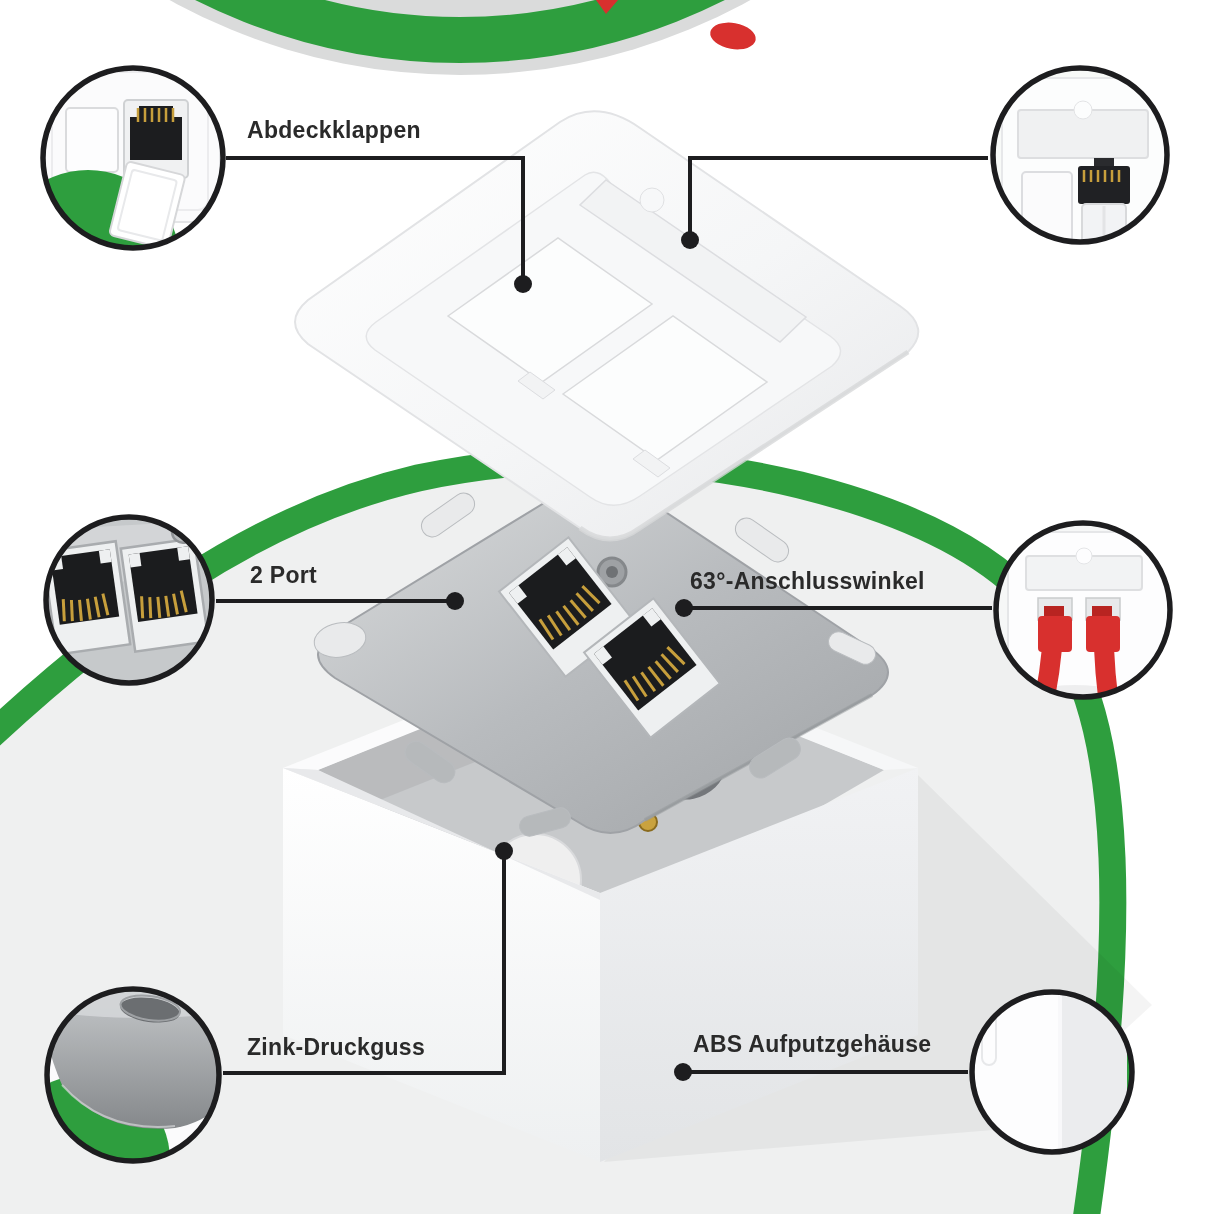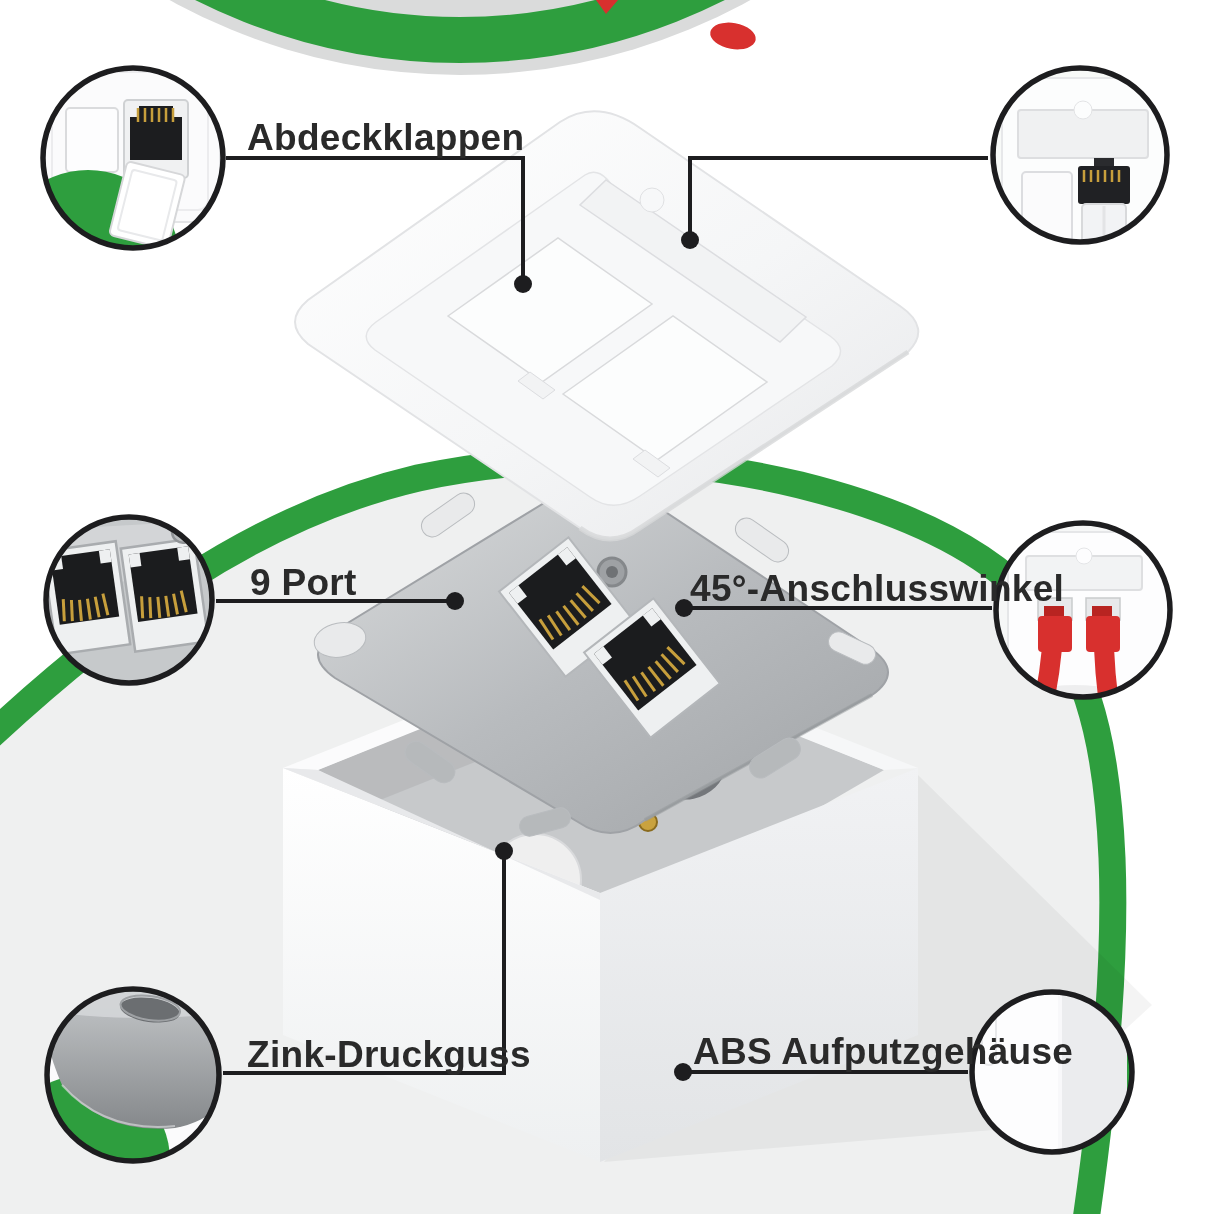--- a/index.html
+++ b/index.html
@@ -2,21 +2,21 @@
 <html><head>
 <meta charset="utf-8">
 <style>
   html,body{margin:0;padding:0;background:#ffffff;}
   .stage{
     position:relative;width:1214px;height:1214px;overflow:hidden;
     background:#ffffff;font-family:"Liberation Sans",sans-serif;
   }
   .stage svg{position:absolute;left:0;top:0;}
   .callout-label{
-    position:absolute;font-weight:700;font-size:37px;line-height:1.1;
+    position:absolute;font-weight:700;font-size:23px;line-height:1.1;
     color:#2a2a2a;letter-spacing:.3px;white-space:nowrap;
   }
 </style>
 </head>
 <body>
 
 <div class="stage">
 
 <svg width="1214" height="1214" viewBox="0 0 1214 1214">
   <defs>
@@ -344,18 +344,18 @@
     <circle cx="523" cy="284" r="9"></circle>
     <circle cx="690" cy="240" r="9"></circle>
     <circle cx="455" cy="601" r="9"></circle>
     <circle cx="684" cy="608" r="9"></circle>
     <circle cx="504" cy="851" r="9"></circle>
     <circle cx="683" cy="1072" r="9"></circle>
   </g>
 </svg>
 
 <div class="callout-label" style="left:247px;top:118px">Abdeckklappen</div>
-<div class="callout-label" style="left:250px;top:563px">9 Port</div>
-<div class="callout-label" style="left:690px;top:569px">45°-Anschlusswinkel</div>
+<div class="callout-label" style="left:250px;top:563px">2 Port</div>
+<div class="callout-label" style="left:690px;top:569px">63°-Anschlusswinkel</div>
 <div class="callout-label" style="left:247px;top:1035px">Zink-Druckguss</div>
 <div class="callout-label" style="left:693px;top:1032px">ABS Aufputzgehäuse</div>
 
 </div>
 
 </body></html>

